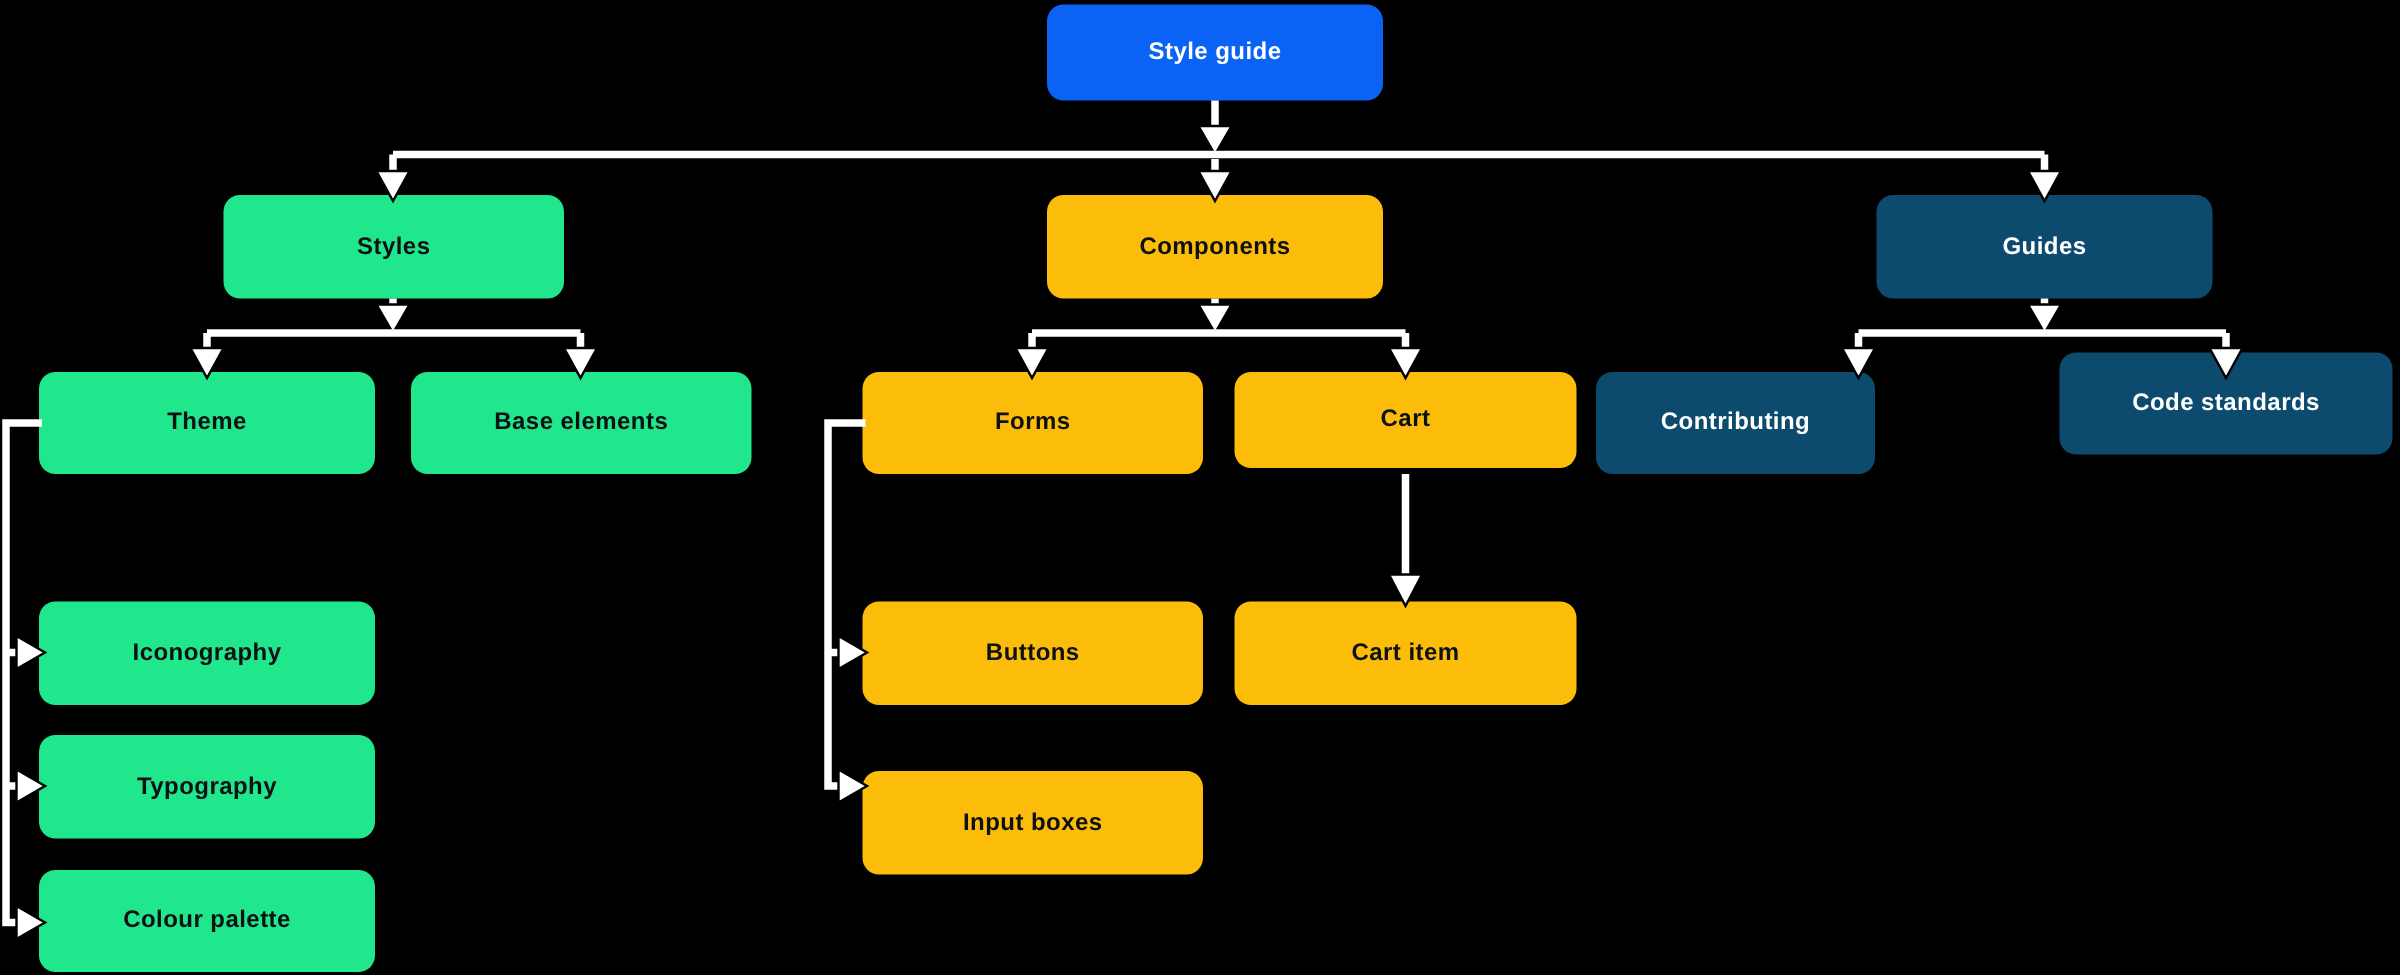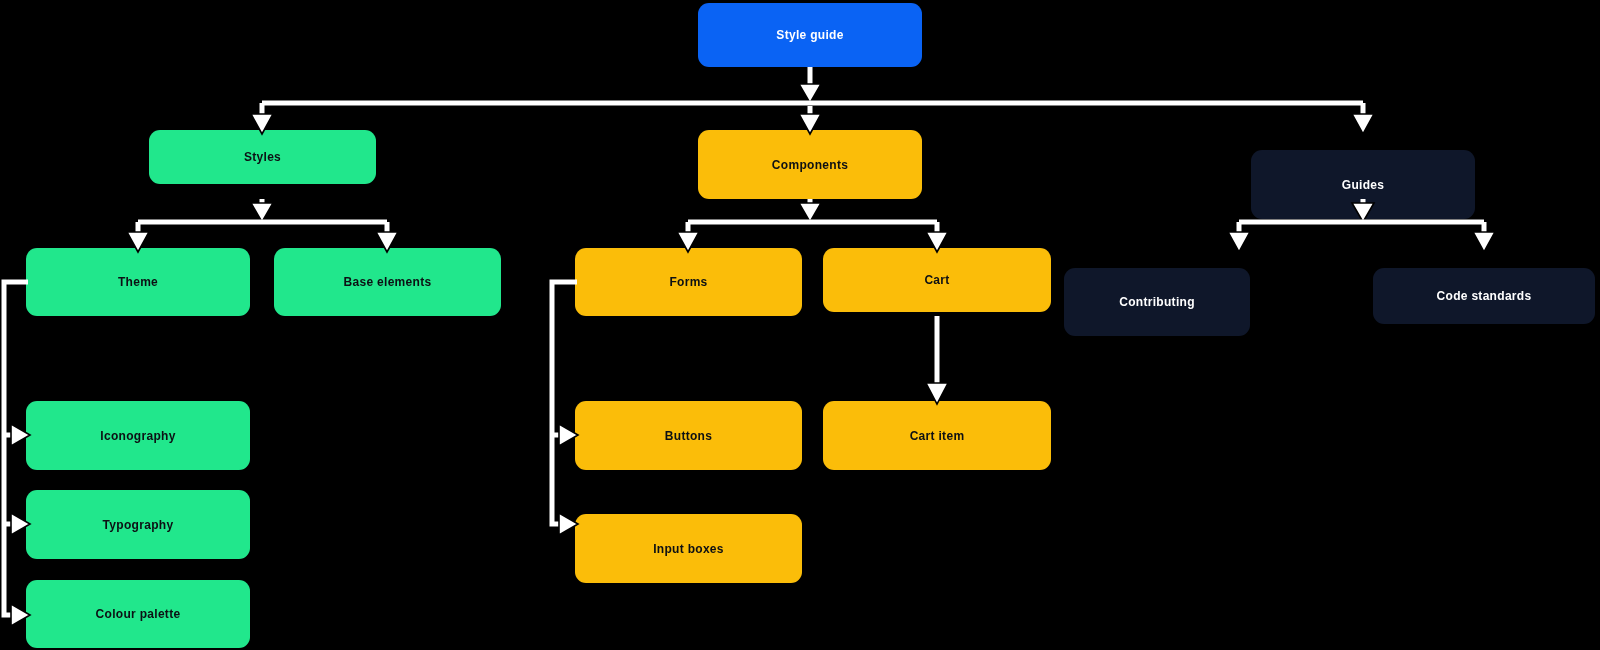--- a/index.html
+++ b/index.html
@@ -8,41 +8,41 @@
     background:#000000;
     position:relative;
     overflow:hidden;
     font-family:"Liberation Sans","DejaVu Sans",sans-serif;
   }
   .stage{position:absolute;inset:0;width:1600px;height:650px;}
   .node{
     position:absolute;
     display:flex;align-items:center;justify-content:center;
     border-radius:11px;
-    font-weight:700;font-size:12px;letter-spacing:.3px;
+    font-weight:700;font-size:16px;letter-spacing:.3px;
     z-index:2;
     box-sizing:border-box;
     cursor:default;
   }
   .c-blue  {background:#0A63F4;color:#FFFFFF;}
   .c-green {background:#21E78C;color:#0D1014;}
   .c-yellow{background:#FBBD09;color:#0D1014;}
-  .c-red   {background:#0f172a;color:#FFFFFF;margin-top:20px;}
+  .c-red   {background:#0c4a6e;color:#FFFFFF;}
 
   
   .n-style-guide   {left:698px; top:3px;   width:224px; height:64px;}
-  .n-styles        {left:149px; top:130px; width:227px; height:54px;}
+  .n-styles        {left:149px; top:130px; width:227px; height:69px;}
   .n-components    {left:698px; top:130px; width:224px; height:69px;}
   .n-guides        {left:1251px;top:130px; width:224px; height:69px;}
   .n-theme         {left:26px;  top:248px; width:224px; height:68px;}
   .n-base-elements {left:274px; top:248px; width:227px; height:68px;}
   .n-forms         {left:575px; top:248px; width:227px; height:68px;}
   .n-cart          {left:823px; top:248px; width:228px; height:64px;}
   .n-contributing  {left:1064px;top:248px; width:186px; height:68px;}
-  .n-code-standards{left:1373px;top:248px; width:222px; height:56px;}
+  .n-code-standards{left:1373px;top:235px; width:222px; height:68px;}
   .n-iconography   {left:26px;  top:401px; width:224px; height:69px;}
   .n-typography    {left:26px;  top:490px; width:224px; height:69px;}
   .n-colour-palette{left:26px;  top:580px; width:224px; height:68px;}
   .n-buttons       {left:575px; top:401px; width:227px; height:69px;align-items:center;}
   .n-input-boxes   {left:575px; top:490px; width:227px; height:69px;margin-top:24px;}
   .n-cart-item     {left:823px; top:401px; width:228px; height:69px;}
 
   svg.connectors{position:absolute;inset:0;z-index:3;pointer-events:none;}
   svg.connectors path{stroke:#FFFFFF;stroke-width:5;fill:none;stroke-linejoin:miter;}
   svg.connectors polygon{fill:#FFFFFF;stroke:#000000;stroke-width:1.6;}

